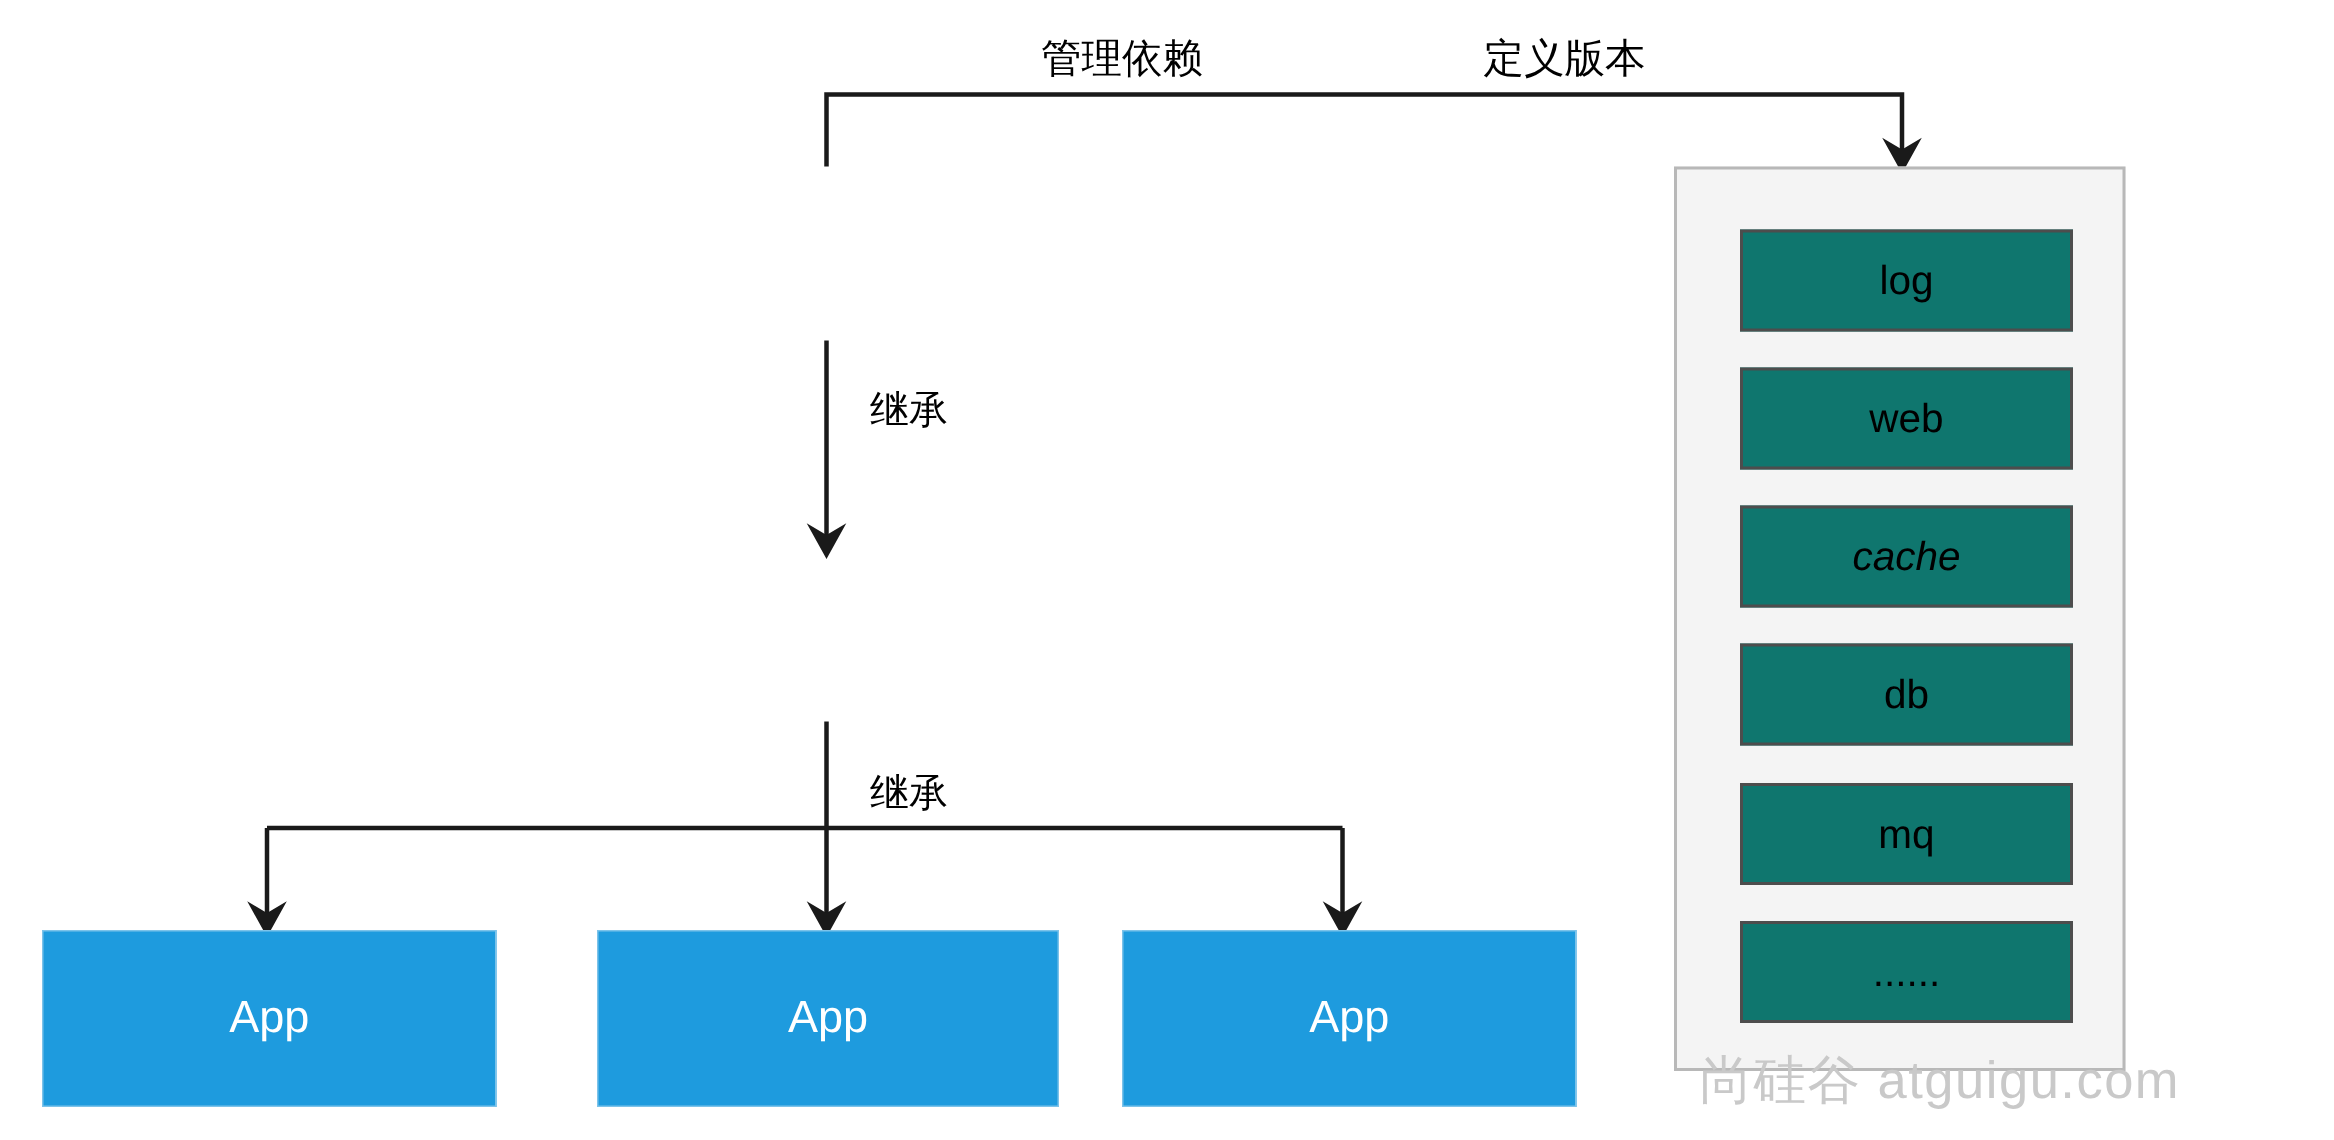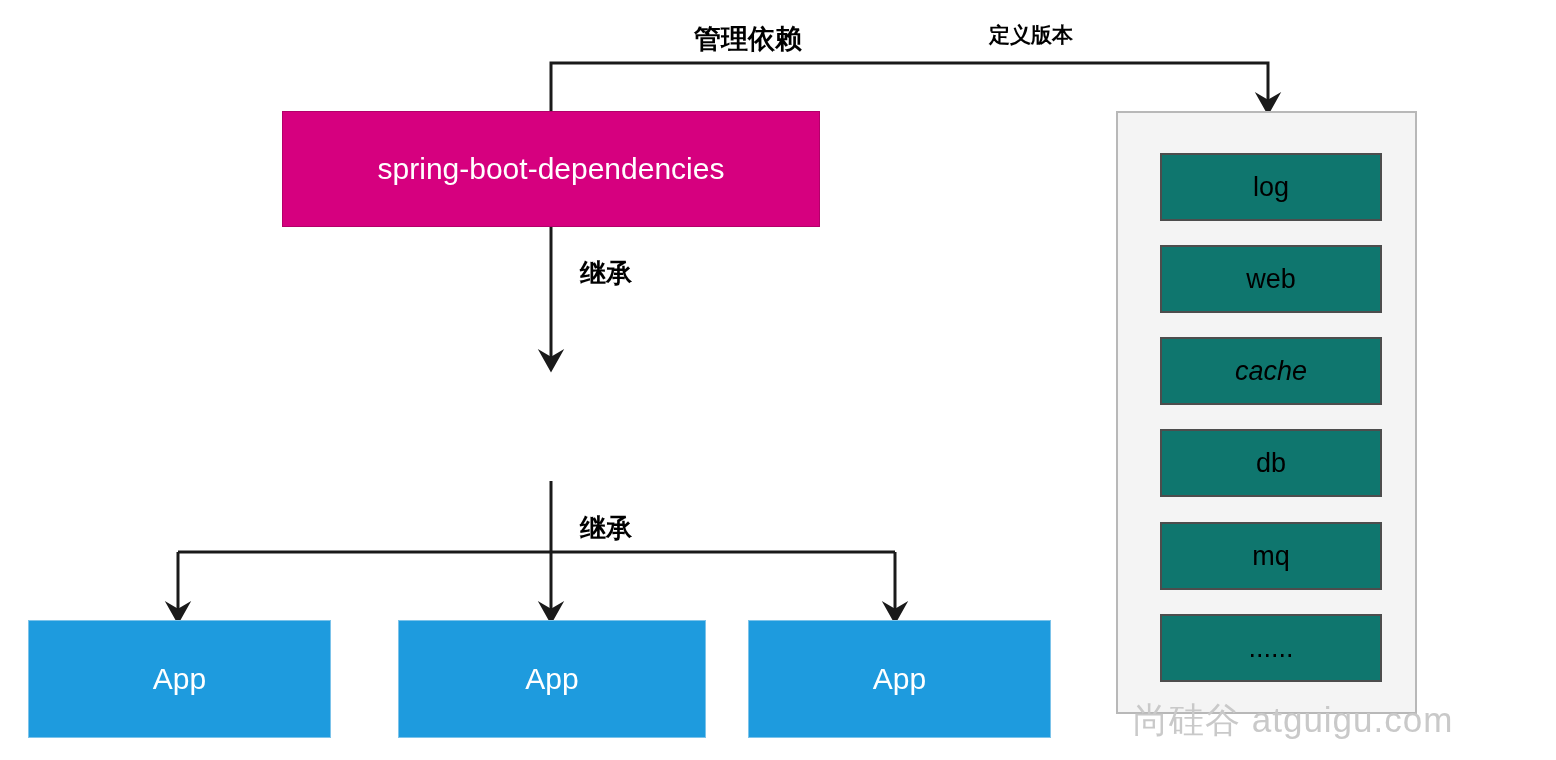--- a/index.html
+++ b/index.html
@@ -61,26 +61,26 @@
     top: 620px;
     height: 118px;
   }
   .app-1 { left: 28px;  width: 303px; }
   .app-2 { left: 398px; width: 308px; }
   .app-3 { left: 748px; width: 303px; }
 
   
   .edge-label {
     position: absolute;
-    font-weight: bold;
+    font-weight: normal;
     color: #000000;
     white-space: nowrap;
   }
   .lbl-manage  { left: 694px; top: 21px;  font-size: 27px; }
-  .lbl-version { left: 989px; top: 21px;  font-size: 21px; }
+  .lbl-version { left: 989px; top: 21px;  font-size: 27px; }
   .lbl-inherit-1 { left: 580px; top: 256px; font-size: 26px; }
   .lbl-inherit-2 { left: 580px; top: 511px; font-size: 26px; }
 
   
   .panel {
     position: absolute;
     left: 1116px;
     top: 111px;
     width: 301px;
     height: 603px;
@@ -146,21 +146,20 @@
   </svg>
 
   <div class="edge-label lbl-manage">管理依赖</div>
 
   <div class="edge-label lbl-version">定义版本</div>
 
   <div class="edge-label lbl-inherit-1">继承</div>
 
   <div class="edge-label lbl-inherit-2">继承</div>
 
-  <div class="node node-pink">spring-boot-dependencies</div>
 
 
   <div class="node node-blue app-1">App</div>
 
   <div class="node node-blue app-2">App</div>
 
   <div class="node node-blue app-3">App</div>
 
   <div class="panel">
     <div class="panel-item pi-0">log</div>

